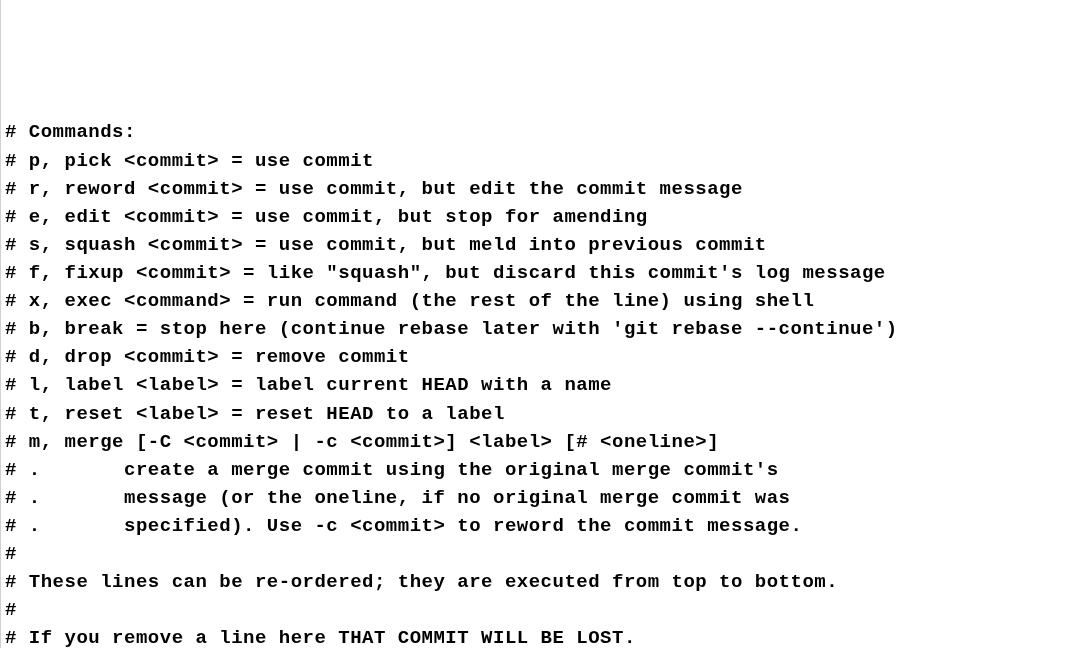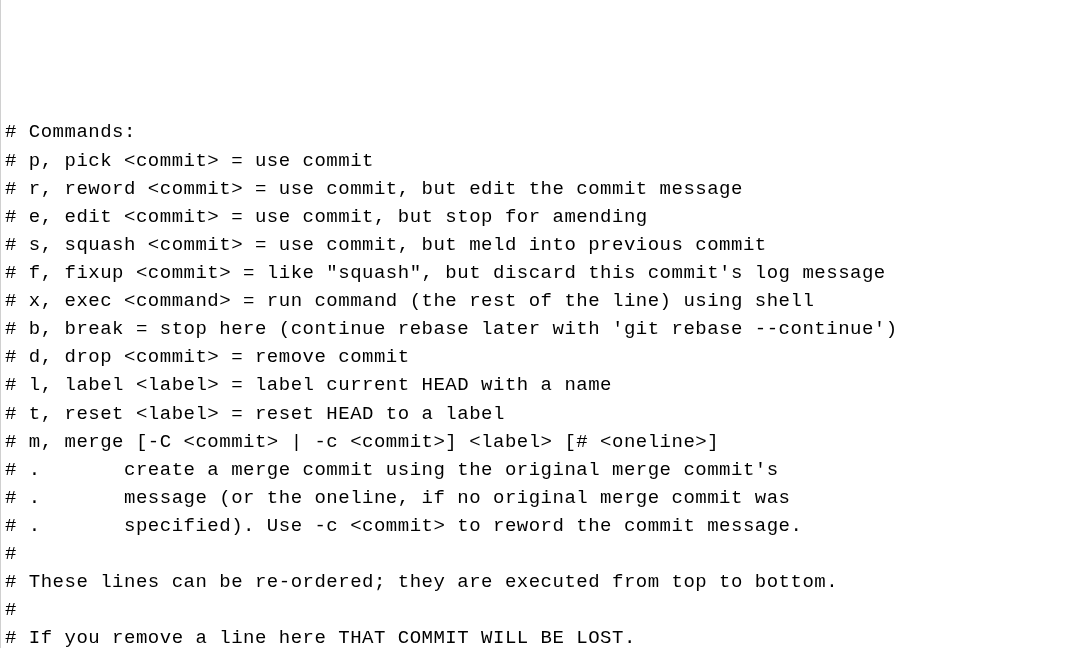--- a/index.html
+++ b/index.html
@@ -13,20 +13,21 @@
       font-size: 19px;
       line-height: 1.48;
       color: #000000;
       padding: 6px 4px;
       letter-spacing: 0.5px;
       white-space: pre;
       border-left: 1px solid #d0d0d0;
     }
     .line {
       display: block;
+      font-weight: bold;
     }
   </style>
 </head>
 <body>
 
 
 
 <div><span class="line"># Commands:</span><span class="line"># p, pick &lt;commit&gt; = use commit</span><span class="line"># r, reword &lt;commit&gt; = use commit, but edit the commit message</span><span class="line"># e, edit &lt;commit&gt; = use commit, but stop for amending</span><span class="line"># s, squash &lt;commit&gt; = use commit, but meld into previous commit</span><span class="line"># f, fixup &lt;commit&gt; = like "squash", but discard this commit's log message</span><span class="line"># x, exec &lt;command&gt; = run command (the rest of the line) using shell</span><span class="line"># b, break = stop here (continue rebase later with 'git rebase --continue')</span><span class="line"># d, drop &lt;commit&gt; = remove commit</span><span class="line"># l, label &lt;label&gt; = label current HEAD with a name</span><span class="line"># t, reset &lt;label&gt; = reset HEAD to a label</span><span class="line"># m, merge [-C &lt;commit&gt; | -c &lt;commit&gt;] &lt;label&gt; [# &lt;oneline&gt;]</span><span class="line"># .       create a merge commit using the original merge commit's</span><span class="line"># .       message (or the oneline, if no original merge commit was</span><span class="line"># .       specified). Use -c &lt;commit&gt; to reword the commit message.</span><span class="line">#</span><span class="line"># These lines can be re-ordered; they are executed from top to bottom.</span><span class="line">#</span><span class="line"># If you remove a line here THAT COMMIT WILL BE LOST.</span></div>
 
 

